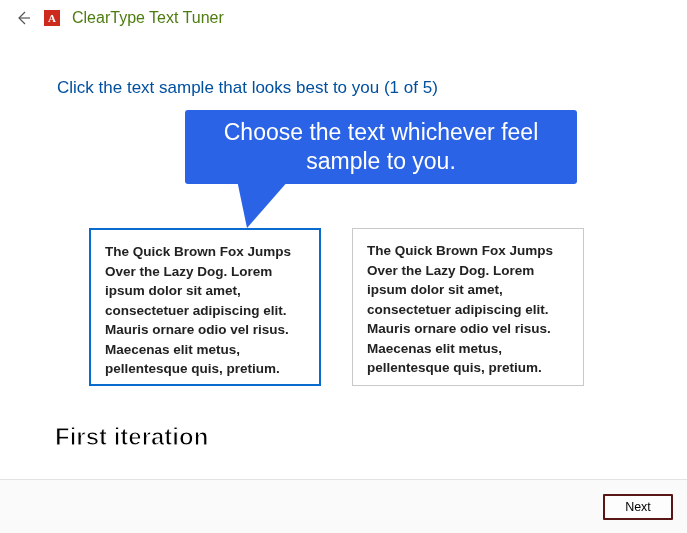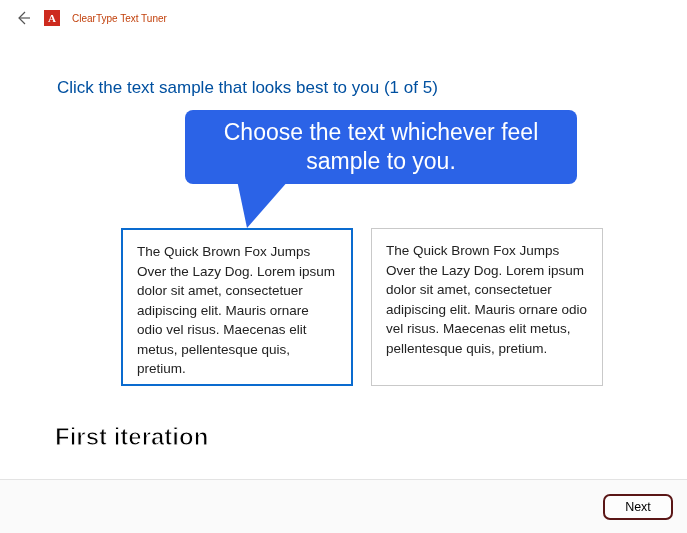--- a/index.html
+++ b/index.html
@@ -27,64 +27,65 @@
     .app-icon {
       width: 16px; height: 16px;
       background: #cd2a1e;
       display: flex; align-items: center; justify-content: center;
       color: #fff;
       font-size: 11px;
       font-weight: bold;
       font-family: "Times New Roman", serif;
     }
     .titlebar-title {
-      font-size: 10px;
-      color: #c2410c;
+      font-size: 16px;
+      color: #4d7c0f;
     }
     .content {
       padding: 14px 57px 4px 57px;
       position: relative;
     }
     .instruction {
       color: #0050a0;
       font-size: 17px;
       margin: 28px 0 12px 0;
     }
     .callout-wrap {
       position: relative;
       height: 110px;
       margin-left: 128px;
     }
     .callout {
       background: #2b63e7;
       color: #fff;
-      border-radius: 8px;
+      border-radius: 3px;
       padding: 8px 20px;
       font-size: 23px;
       text-align: center;
       line-height: 1.25;
       width: 392px;
       position: absolute;
       top: 0;
       left: 0;
     }
     .callout-tail {
       position: absolute;
       top: 70px;
       left: 52px;
       width: 0; height: 0;
       border-left: 10px solid transparent;
       border-right: 42px solid transparent;
       border-top: 48px solid #2b63e7;
     }
     .samples {
       display: flex;
-      gap: 18px;
+      gap: 31px;
       margin-top: 8px;
-      margin-left: 64px;
+      margin-left: 32px;
+      font-weight: bold;
     }
     .sample-box {
       width: 232px;
       height: 158px;
       padding: 12px 14px;
       font-size: 13.5px;
       line-height: 1.45;
       color: #222;
       cursor: pointer;
       background: #fff;
@@ -127,21 +128,21 @@
       bottom: 18px;
       width: 120px; height: 14px;
       pointer-events: none;
     }
     .btn {
       min-width: 70px;
       height: 26px;
       font-size: 12.5px;
       background: #fdfdfd;
       border: 1px solid #bdbdbd;
-      border-radius: 7px;
+      border-radius: 1px;
       cursor: pointer;
       padding: 0 12px;
     }
     .btn-primary {
       border: 2px solid #5a1616;
       font-weight: 500;
     }
   </style>
 </head>
 <body>

